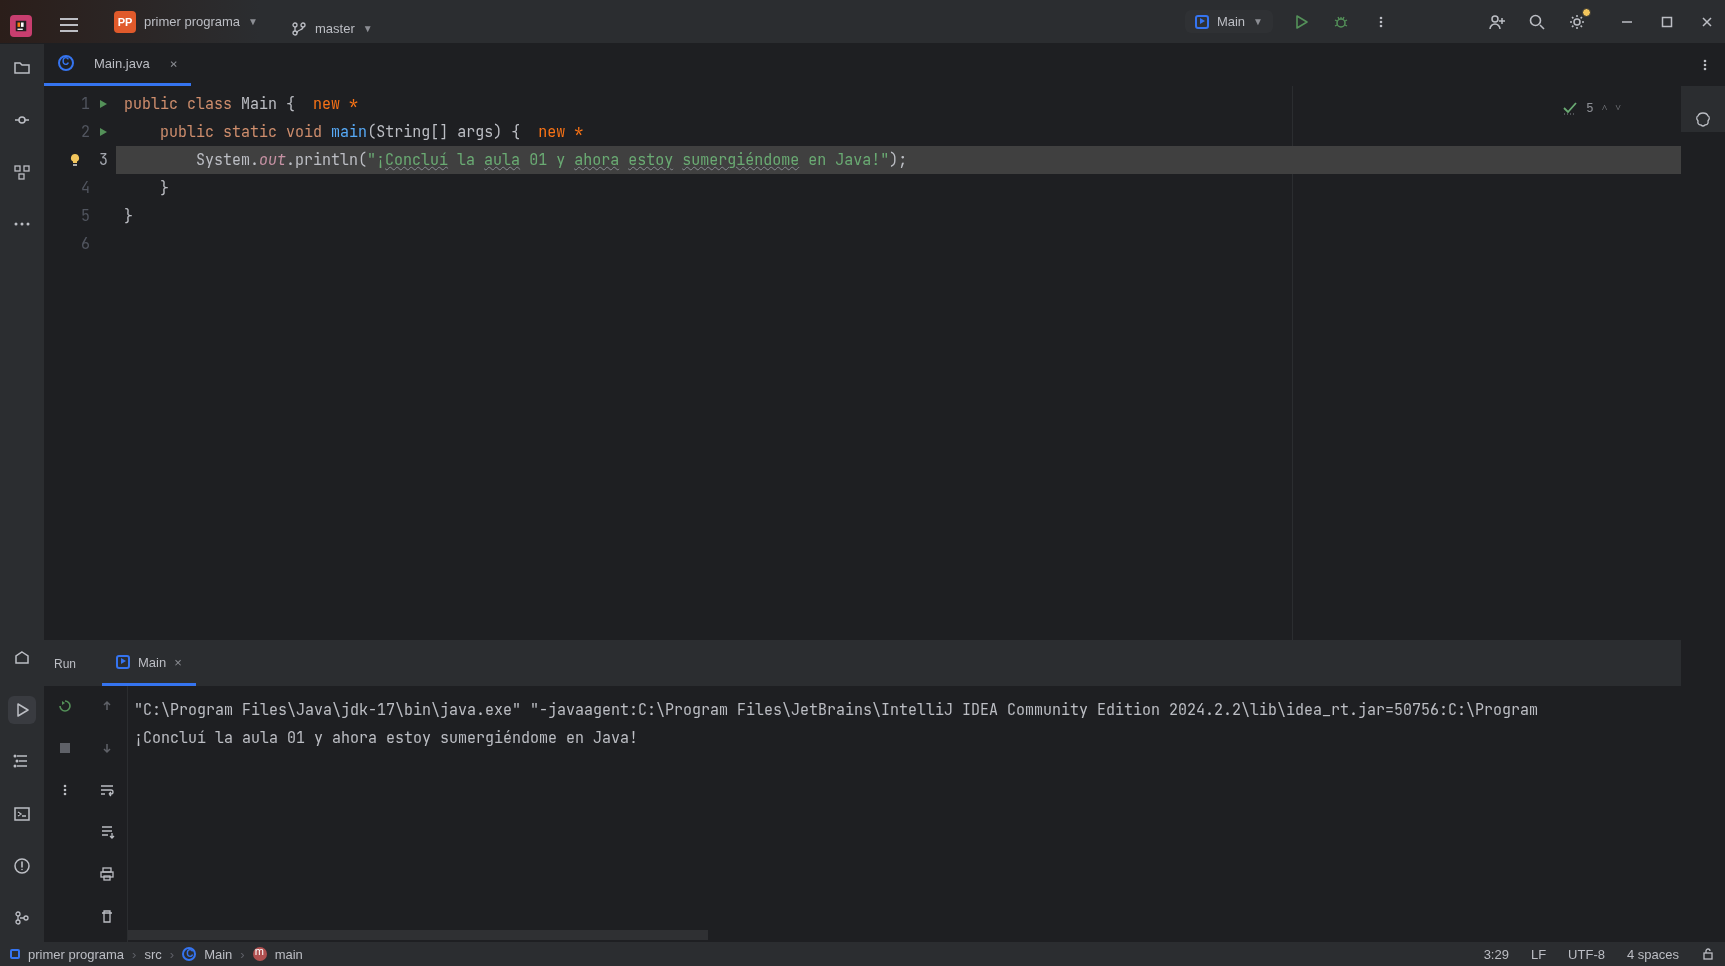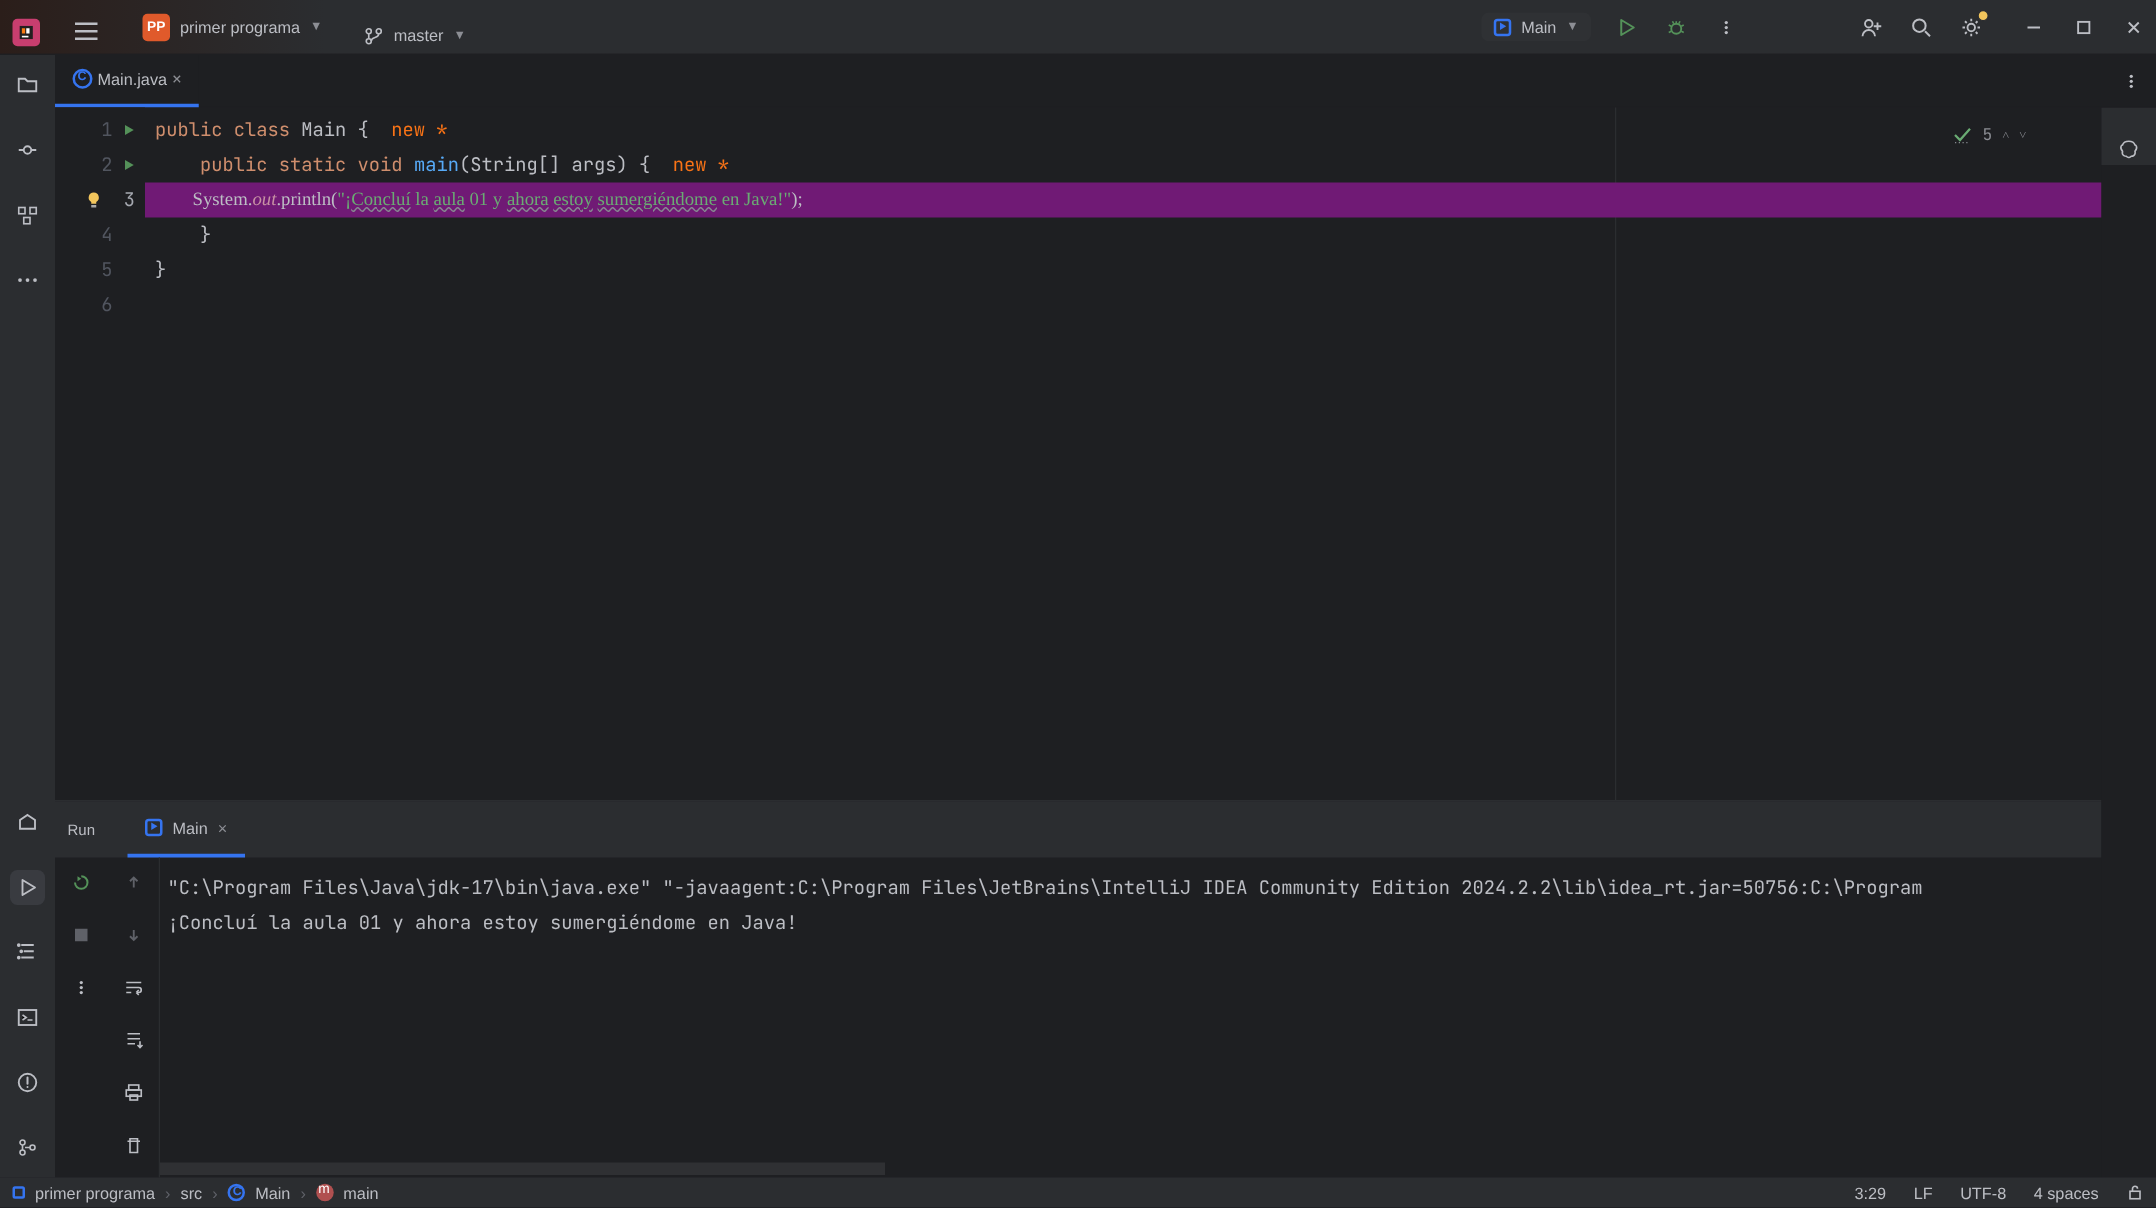--- a/index.html
+++ b/index.html
@@ -25,33 +25,33 @@
 .gear-dot { position:relative; }
 .gear-dot::after { content:""; position:absolute; top:-2px; right:-2px; width:7px; height:7px; background:#f2c55c; border-radius:50%; border:1px solid #2b2d30; }
 .win-ctrls { display:flex; align-items:center; gap:24px; margin-left:14px; }
 .win-ctrls span { cursor:pointer; display:inline-flex; width:16px; height:16px; align-items:center; justify-content:center; }
 .side-strip { position:absolute; left:0; top:44px; bottom:24px; width:44px; background:#2b2d30; display:flex; flex-direction:column; justify-content:space-between; align-items:center; padding:10px 0; }
 .side-group { display:flex; flex-direction:column; gap:24px; align-items:center; }
 .side-btn { cursor:pointer; width:28px; height:28px; display:inline-flex; align-items:center; justify-content:center; color:#bcbec4; border-radius:6px; }
 .side-btn.active { background:#393b40; }
 .main-area { position:absolute; left:44px; right:0; top:44px; bottom:24px; display:flex; flex-direction:column; }
 .tabs-row { height:42px; background:#1e1f22; display:flex; align-items:center; justify-content:space-between; border-bottom:1px solid #1e1f22; padding-right:8px; }
-.file-tab { display:flex; align-items:center; gap:4px; padding:0 14px; height:42px; background:#1e1f22; border-bottom:3px solid #3574f0; }
+.file-tab { display:flex; align-items:center; gap:20px; padding:0 14px; height:42px; background:#1e1f22; border-bottom:3px solid #3574f0; }
 .java-icon { width:16px; height:16px; border-radius:50%; border:2px solid #3574f0; position:relative; }
 .java-icon::after { content:"C"; position:absolute; left:2px; top:-1px; font-size:10px; color:#3574f0; font-weight:700; }
 .tab-close { color:#8c8e94; cursor:pointer; font-family:monospace; }
 .right-strip { position:absolute; right:0; top:44px; width:44px; background:#2b2d30; display:flex; flex-direction:column; align-items:center; padding-top:16px; gap:24px; }
 .editor { flex:1; display:flex; font-family:"JetBrains Mono",Consolas,monospace; font-size:15px; line-height:28px; position:relative; background:#1e1f22; }
 .gutter { width:72px; background:#1e1f22; padding-top:4px; }
 .gutter-row { height:28px; display:flex; align-items:center; justify-content:flex-end; padding-right:8px; color:#51555f; gap:8px; }
 .gutter-run { color:#549159; display:inline-flex; }
 .gutter-bulb { color:#f2c55c; display:inline-flex; }
 .code { flex:1; padding-top:4px; position:relative; }
 .code-row { height:28px; display:flex; align-items:center; white-space:pre; padding-left:8px; }
-.code-row.hl { background:#701a75;font-family:Liberation Serif, serif; }
+.code-row.hl { background:#404040; }
 .kw { color:#cf8e6d; }
 .fn { color:#57aaf7; }
 .str { color:#6aab73; }
 .it { font-style:italic; color:#c792a4; }
 .txt { color:#bcbec4; }
 .inlay { color:#f97316; font-style:normal; }
 .typo { text-decoration:underline; text-decoration-color:#868a91; text-decoration-style:wavy; text-decoration-thickness:1px; }
 .editor-problems { position:absolute; top:8px; right:60px; display:flex; align-items:center; gap:8px; color:#8c8e94; font-size:13px; }
 .check-typo { color:#6aab73; }
 .editor-ruler { position:absolute; top:0; bottom:0; left:1248px; width:1px; background:#2b2d30; }

